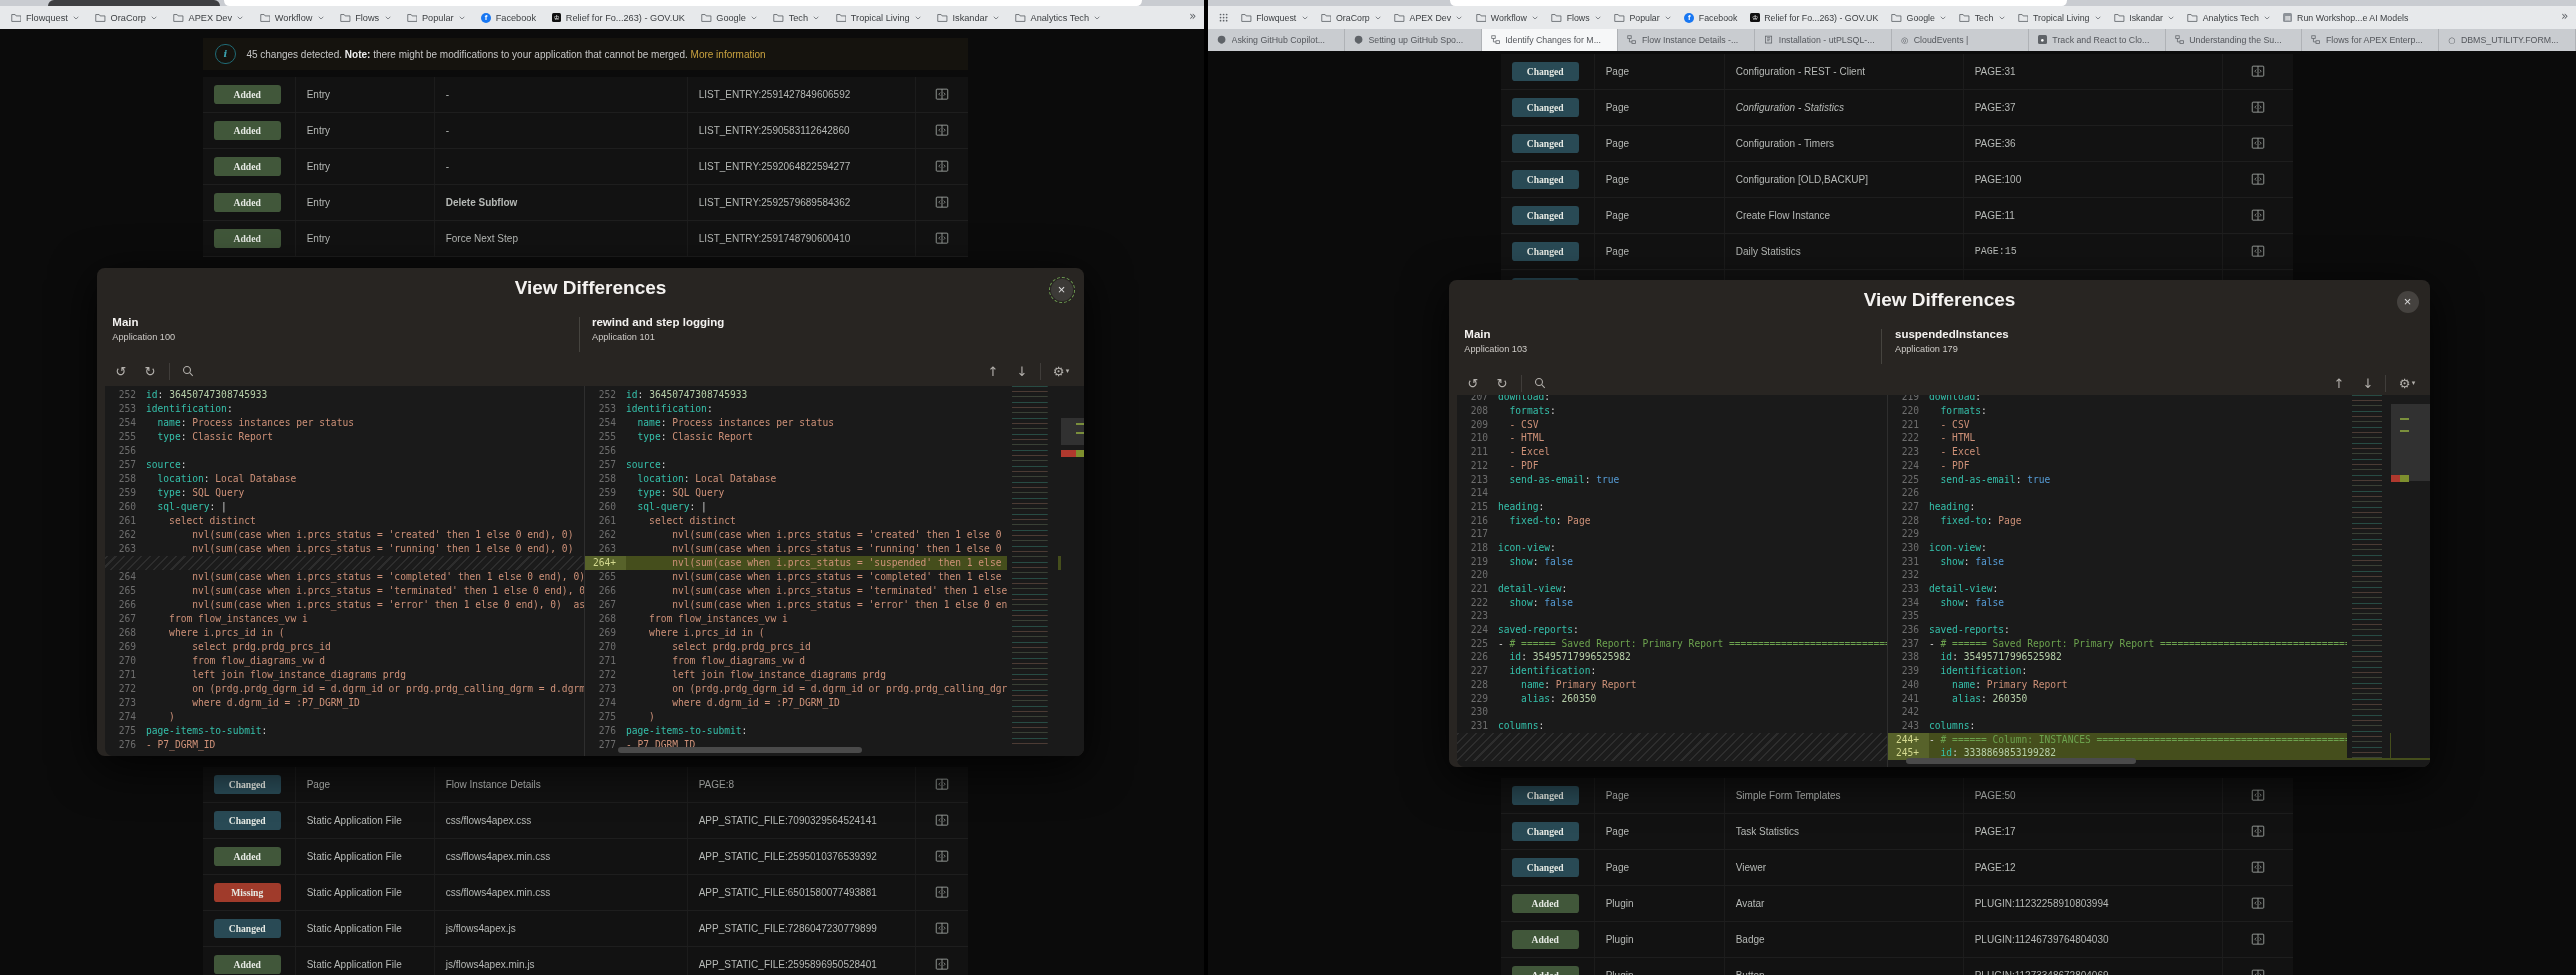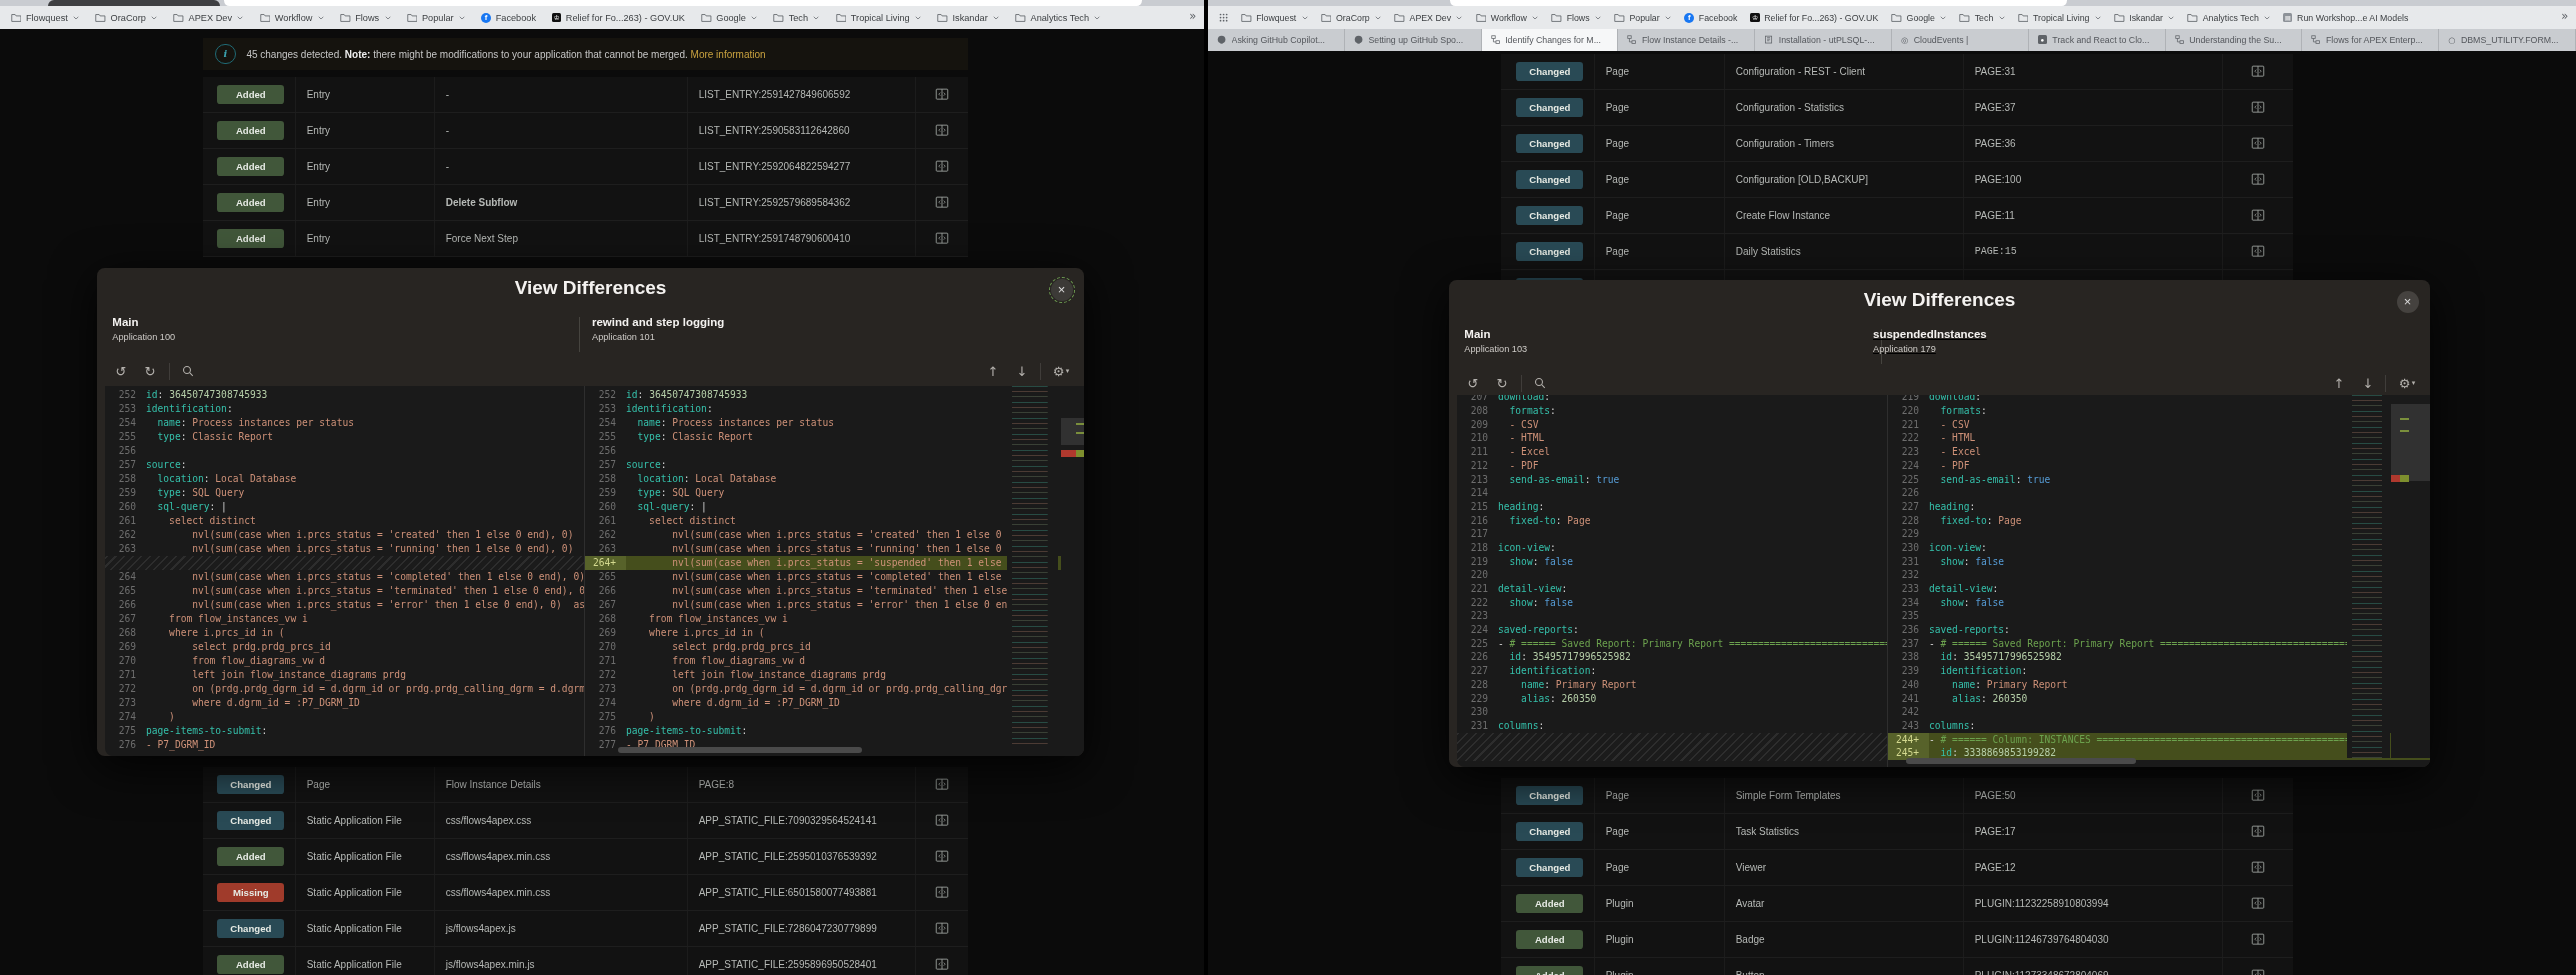--- a/index.html
+++ b/index.html
@@ -51,42 +51,42 @@
   .tbl{position:absolute;background:#101010;}
   .win-l .tbl-top{left:203px;top:77px;width:765px;}
   .win-l .tbl-bottom{left:203px;top:767px;width:765px;}
   .win-r .tbl-top{left:293px;top:54px;width:792px;}
   .win-r .tbl-bottom{left:293px;top:778px;width:792px;}
   .trow{display:flex;align-items:center;height:35px;background:#121212;border-bottom:0.8px solid #1e1e1e;}
   .win-r .trow{height:35px;}
   .trow.thead{height:35px;background:#040404;border-top:0.8px solid #2b2b2b;border-bottom:0.8px solid #2b2b2b;font-weight:bold;}
   .cell{box-sizing:border-box;padding:0 10.7px;font-size:10px;color:#b6b9b6;overflow:hidden;white-space:nowrap;height:100%;
         display:flex;align-items:center;border-left:0.8px solid #1c1c1c;}
-  .cell:first-child{border-left:none;justify-content:flex-end;}
+  .cell:first-child{border-left:none;justify-content:flex-start;font-family:Liberation Serif, serif;}
   .thead .cell{color:#e3e3e3;gap:4.6px;}
   .thead .cell.gold{color:#c9a23f;}
   .badge{min-width:67px;text-align:center;padding:3.8px 0;border-radius:3.1px;font-size:9.6px;font-weight:bold;color:#e6eae4;}
   .b-added{background:#41573a;}
   .b-changed{background:#294a55;}
   .b-missing{background:#a03b2b;}
   .diffbtn{width:100%;display:flex;justify-content:center;color:#9aa09b;cursor:pointer;}
 
   
   .modal{position:absolute;background:#282522;border-radius:7.7px;box-shadow:0 10.7px 46px rgba(0,0,0,.85);}
   .modal-l{left:97px;top:268px;width:987px;height:488px;}
   .modal-r{left:241px;top:280px;width:981px;height:487px;}
   .m-title{position:absolute;top:9.2px;left:0;right:0;text-align:center;font-size:19px;font-weight:bold;color:#f4f2f0;}
   .m-close{position:absolute;top:10.7px;right:11.5px;width:22px;height:22px;border-radius:50%;background:#45423f;color:#ddd;
            display:flex;align-items:center;justify-content:center;font-size:13px;cursor:pointer;}
   .modal-l .m-close{background:#3c3a37;outline:1.5px dashed #6f9f52;outline-offset:1.5px;}
   .m-head{position:absolute;top:48px;}
   .m-hname{font-size:11.5px;font-weight:bold;color:#f4f2f0;}
   .m-happ{font-size:9.2px;color:#cfccc8;margin-top:3.8px;}
   .modal-l .m-head.lft{left:15.3px;} .modal-l .m-head.rgt{left:495px;}
-  .modal-r .m-head.lft{left:15.3px;} .modal-r .m-head.rgt{left:424px;text-decoration:underline;}
+  .modal-r .m-head.lft{left:15.3px;} .modal-r .m-head.rgt{left:446px;}
   .m-hdiv{position:absolute;top:49px;height:35px;border-left:0.8px solid #46443f;}
   .modal-l .m-hdiv{left:482px;} .modal-r .m-hdiv{left:432px;}
   .m-toolbar{position:absolute;top:90px;left:0;right:0;height:26px;color:#b3b0ac;}
   .tbi{position:absolute;top:3.1px;width:20px;height:20px;display:flex;align-items:center;justify-content:center;font-size:13px;cursor:pointer;}
   .tbi svg{display:block;}
   .tbsep{position:absolute;top:4.6px;height:17px;border-left:0.8px solid #403d3a;}
   .gearcaret{font-size:7px;margin-left:1.5px;}
 
   
   .m-editor{position:absolute;left:8px;right:0;bottom:0;background:#1a1a1a;border-radius:0 0 7.7px 7.7px;overflow:hidden;}
@@ -830,21 +830,21 @@
                 <path d="M11.2 6l2 2-2 2" fill="none" stroke="currentColor"></path>
               </svg>
             </span>
           </div>
         </div>
         <div class="trow">
           <div class="cell" style="width: 93px; flex: 0 0 93px;">
             <span class="badge b-changed">Changed</span>
           </div>
           <div class="cell" style="width: 130px; flex: 0 0 130px;">Page</div>
-          <div class="cell" style="width: 239px; flex: 0 0 239px;">Configuration - Statistics</div>
+          <div class="cell" style="width: 239px; flex: 0 0 239px; font-style: italic;">Configuration - Statistics</div>
           <div class="cell" style="width: 259px; flex: 0 0 259px;">PAGE:37</div>
           <div class="cell" style="width: 71px; flex: 0 0 71px; padding: 0px;">
             <span class="diffbtn">
               <svg width="14" height="12.3" viewBox="0 0 18 16">
                 <rect x="1.5" y="1.5" width="15" height="13" rx="1" fill="none" stroke="currentColor" stroke-width="1.2"></rect>
                 <path d="M9 1.5v13" stroke="currentColor" stroke-width="1.2"></path>
                 <path d="M6.8 6l-2 2 2 2" fill="none" stroke="currentColor"></path>
                 <path d="M11.2 6l2 2-2 2" fill="none" stroke="currentColor"></path>
               </svg>
             </span>

